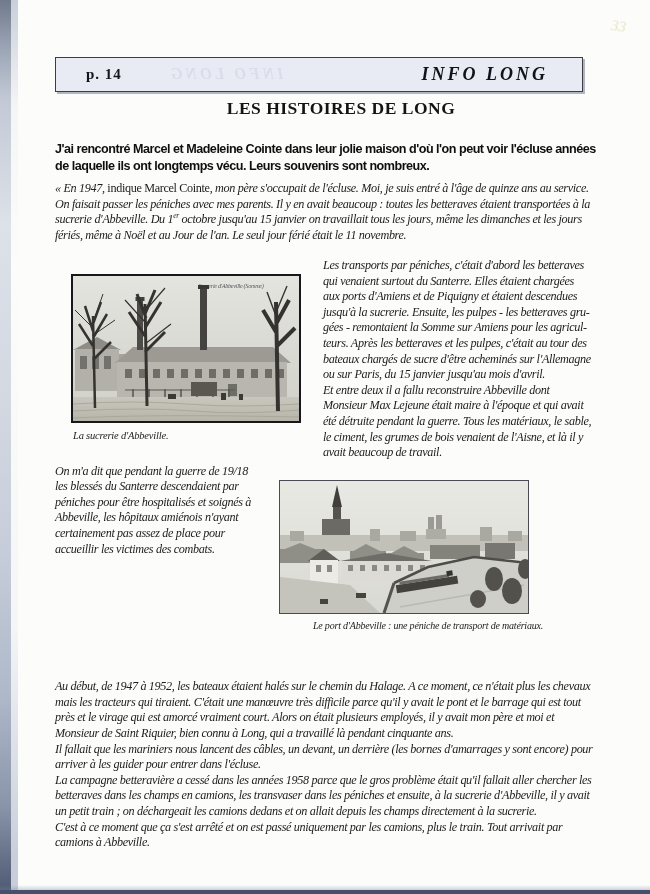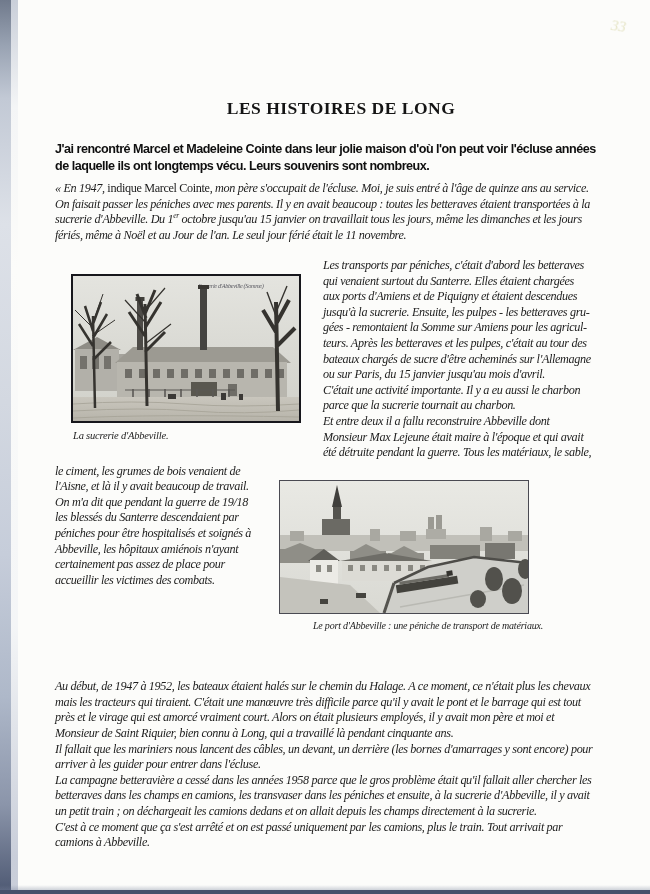--- a/index.html
+++ b/index.html
@@ -97,20 +97,25 @@
 <body>
 
 <div class="page">
 
   <div class="edge-left"></div>
   <div class="edge-left-inner"></div>
   <div class="edge-bottom-soft"></div>
   <div class="edge-bottom"></div>
   <div class="mark-33">33</div>
 
+  <div class="masthead">
+    <span class="ghost">INFO LONG</span>
+    <span class="pnum">p. 14</span>
+    <span class="mtitle">INFO LONG</span>
+  </div>
 
   <div class="page-title">LES HISTOIRES DE LONG</div>
 
   <p class="intro">J'ai rencontré Marcel et Madeleine Cointe dans leur jolie maison d'où l'on peut voir l'écluse années de laquelle ils ont longtemps vécu. Leurs souvenirs sont nombreux.</p>
 
   <p class="quote"><span>«  En 1947, </span><span class="roman">indique Marcel Cointe, </span><span>mon père s'occupait de l'écluse. Moi, je suis entré à l'âge de quinze ans au service. On faisait passer les péniches avec mes parents. Il y en avait beaucoup : toutes les bette­raves étaient transportées à la sucrerie d'Abbeville. Du 1</span><sup>er</sup><span> octobre jusqu'au 15 janvier on travaillait tous les jours, même les dimanches et les jours fériés, même à Noël et au Jour de l'an. Le seul jour férié était le 11 novembre.</span></p>
 
   <div class="article">
     <div class="flow">
 
@@ -273,21 +278,20 @@
             <g fill="#45443f">
               <rect x="76" y="112" width="10" height="5"></rect>
               <rect x="40" y="118" width="8" height="5"></rect>
             </g>
           </svg>
         </div>
         <figcaption>Le port d'Abbeville : une péniche de transport de matériaux.</figcaption>
       </figure>
 
       <p>Les trans­ports par péniches, c'était d'abord les bette­ra­ves qui venaient surtout du San­terre. Elles étaient char­gées aux ports d'Amiens et de Piqui­gny et étaient descen­dues jusqu'à la sucrerie. Ensuite, les pulpes - les bette­ra­ves gru­gées - remon­taient la Somme sur Amiens pour les agri­cul­teurs. Après les bet­te­raves et les pulpes, c'était au tour des bateaux char­gés de sucre d'être ache­mi­nés sur l'Alle­magne ou sur Paris, du 15 janvier jusqu'au mois d'avril.</p>
-      <p>C'était une activité importante. Il y a eu aussi le char­bon parce que la sucrerie tournait au charbon.</p>
       <p>Et entre deux il a fallu reconstruire Abbeville dont Monsieur Max Lejeune était maire à l'époque et qui avait été détruite pendant la guerre. Tous les maté­riaux, le sable, le ciment, les grumes de bois venaient de l'Aisne, et là il y avait beaucoup de travail.</p>
       <p>On m'a dit que pendant la guerre de 19/18 les blessés du Santerre descendaient par péniches pour être hospitalisés et soignés à Abbeville, les hôpitaux amiénois n'ayant certainement pas assez de place pour accueillir les victimes des combats.</p>
     </div>
 
     <div class="pgroup">
       <p>Au début, de 1947 à 1952, les bateaux étaient halés sur le chemin du Halage. A ce moment, ce n'était plus les chevaux mais les tracteurs qui tiraient. C'était une manœuvre très difficile parce qu'il y avait le pont et le barrage qui est tout près et le virage qui est amorcé vraiment court. Alors on était plusieurs employés, il y avait mon père et moi et Monsieur de Saint Riquier, bien connu à Long, qui a travaillé là pendant cinquante ans.</p>
       <p>Il fallait que les mariniers nous lancent des câbles, un devant, un derrière (les bornes d'amarrages y sont encore) pour arriver à les guider pour entrer dans l'écluse.</p>
     </div>
 
     <div class="pgroup">

